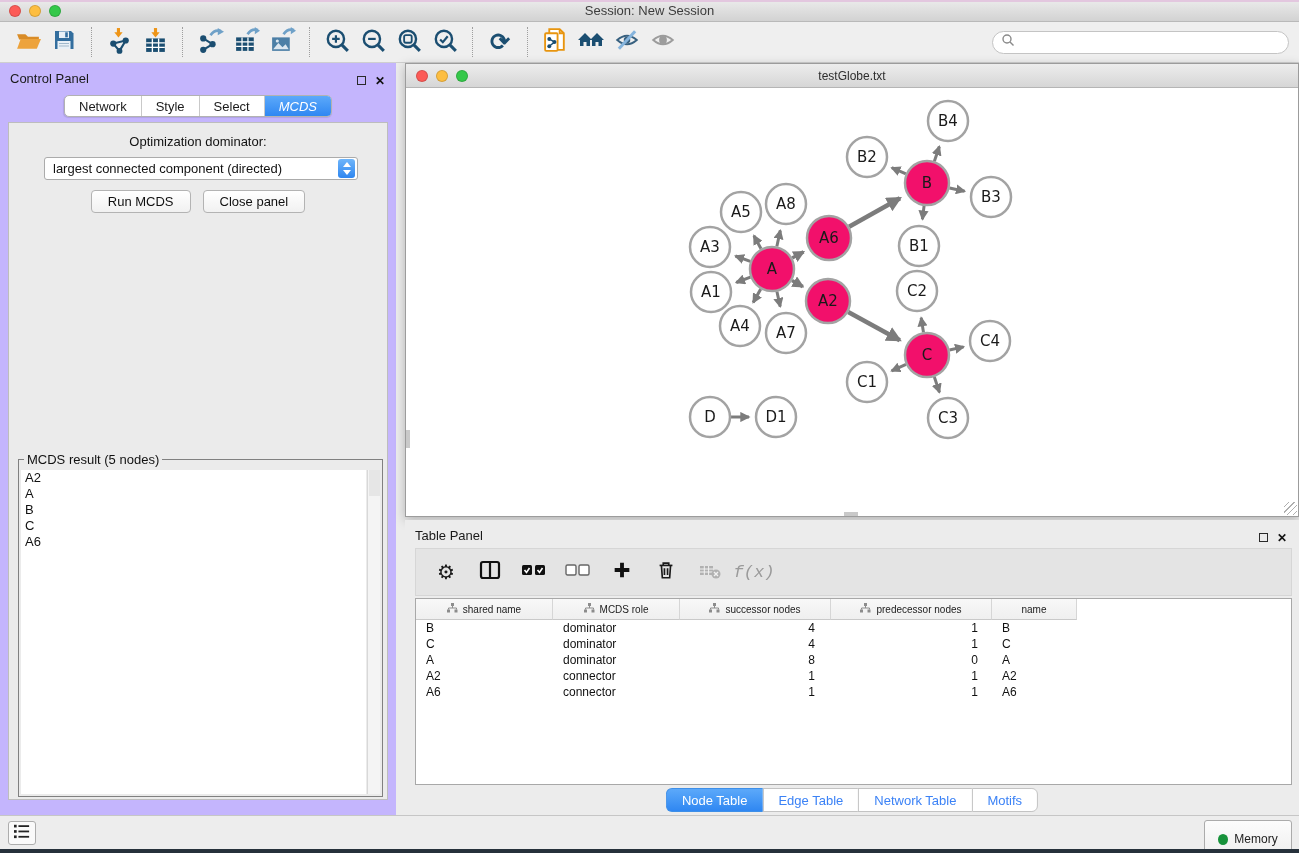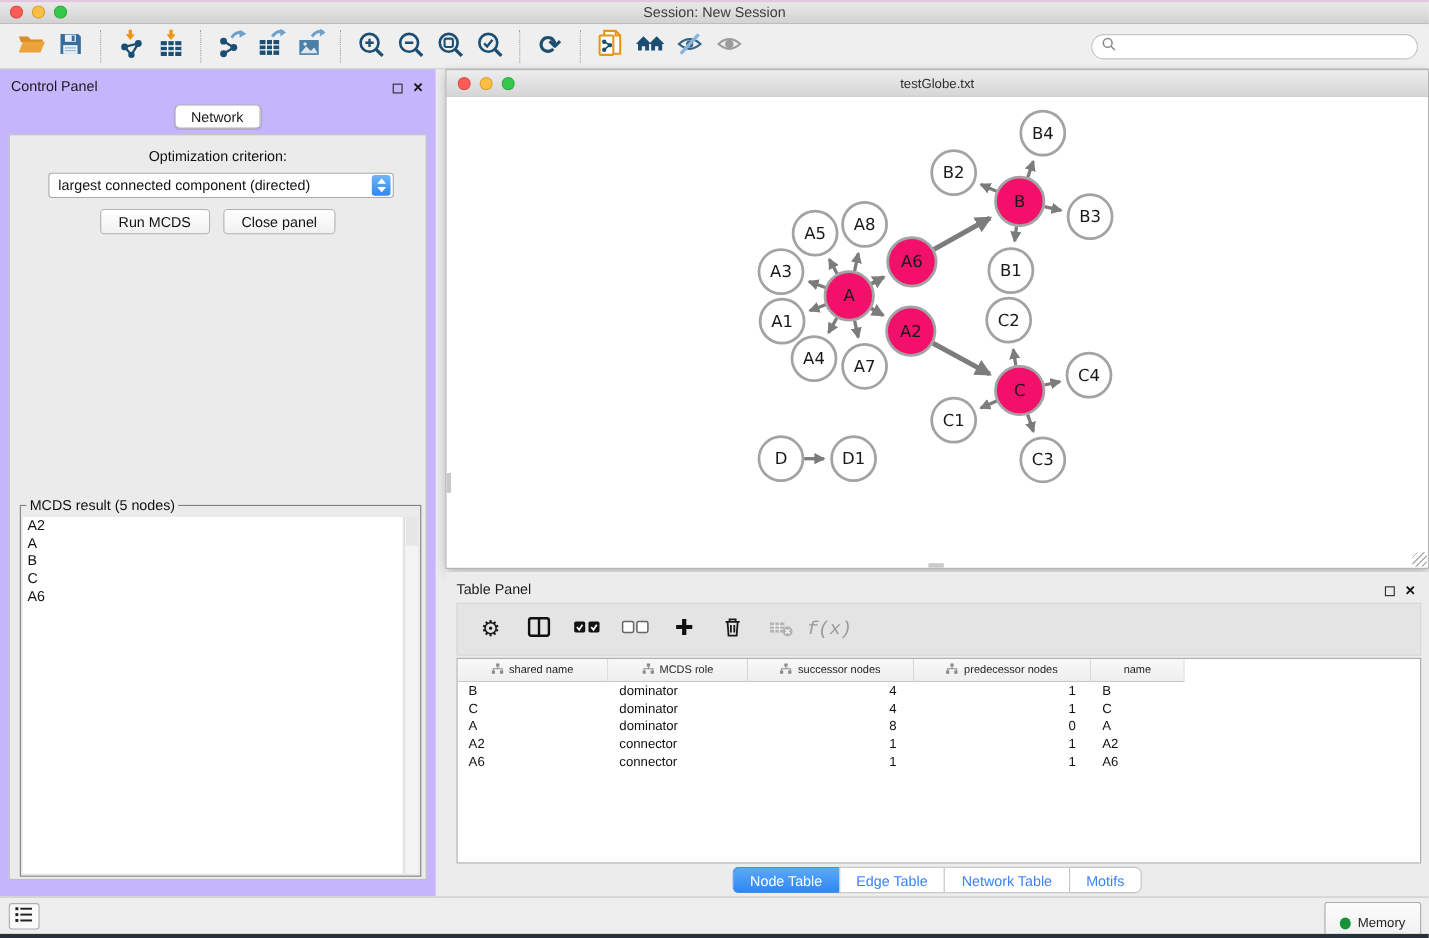--- a/index.html
+++ b/index.html
@@ -30,21 +30,21 @@
   
   .control-panel { position:absolute; left:0; top:63px; width:396px; height:752px; background:#c4b5fd; }
   .panel-title { position:absolute; left:10px; top:8px; font-size:13px; color:#1A1A1A; }
   .panel-btns { position:absolute; top:8px; display:flex; gap:9px; align-items:center; }
   .control-panel .panel-btns { right:11px; }
   .icon-float { width:9px; height:9px; border:1.5px solid #2A2A2A; display:inline-block; }
   .icon-close::before { content:"✕"; font-size:12px; font-weight:bold; color:#111; }
 
   .seg-tabs { position:absolute; left:50%; transform:translateX(-50%); top:32px; display:flex;
     border:1px solid #B2B2B2; border-radius:5px; overflow:hidden; background:#FFF; height:22px;
-    box-shadow:0 1px 1px rgba(0,0,0,.10);flex-direction:column; }
+    box-shadow:0 1px 1px rgba(0,0,0,.10); }
   .seg-tab { padding:0 14px; font-size:13px; line-height:21px; color:#1A1A1A; border-right:1px solid #C9C9C9; white-space:nowrap; }
   .seg-tab:last-child { border-right:none;font-style:italic; }
   .seg-tab.active { background:linear-gradient(#5CA9FA,#2F87F2); color:#FFF; }
 
   .cp-inner { position:absolute; left:8px; top:59px; width:380px; height:678px;
     border:1px solid #BDBDBD; background:#EBEBEB; }
   .opt-label { position:absolute; left:0; right:0; top:11px; text-align:center; font-size:13px; color:#111; }
   .select { position:absolute; left:35px; top:34px; width:314px; height:23px;
     background:#FFF; border:1px solid #ABABAB; border-radius:3px; display:flex; align-items:center; }
   .select-text { flex:1; padding:0 8px; font-size:13px; color:#111; white-space:nowrap; overflow:hidden; }
@@ -297,21 +297,21 @@
       <span class="icon-close"></span>
     </div>
     <div class="seg-tabs">
         <div class="seg-tab">Network</div>
         <div class="seg-tab">Style</div>
         <div class="seg-tab">Select</div>
         <div class="seg-tab active">MCDS</div>
       </div>
 
     <div class="cp-inner">
-      <div class="opt-label">Optimization criterion:</div>
+      <div class="opt-label">Optimization dominator:</div>
       <div class="select">
         <span class="select-text">largest connected component (directed)</span>
         <span class="select-stepper"></span>
       </div>
       <div class="btn-row">
         <button class="btn">Run MCDS</button>
         <button class="btn">Close panel</button>
       </div>
       <div class="result-box">
         <span class="result-legend">MCDS result (5 nodes)</span>

